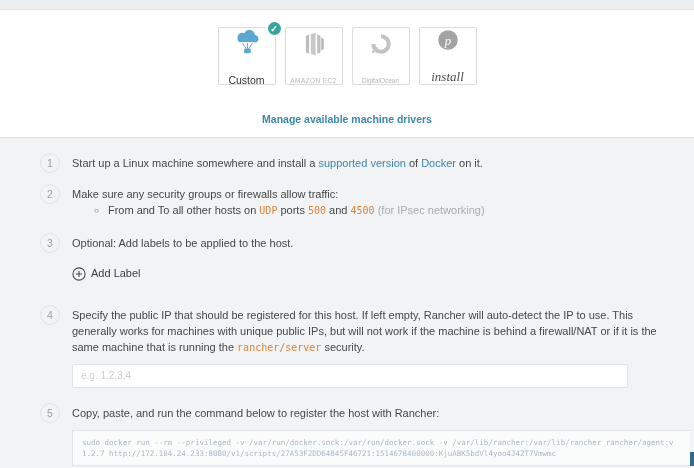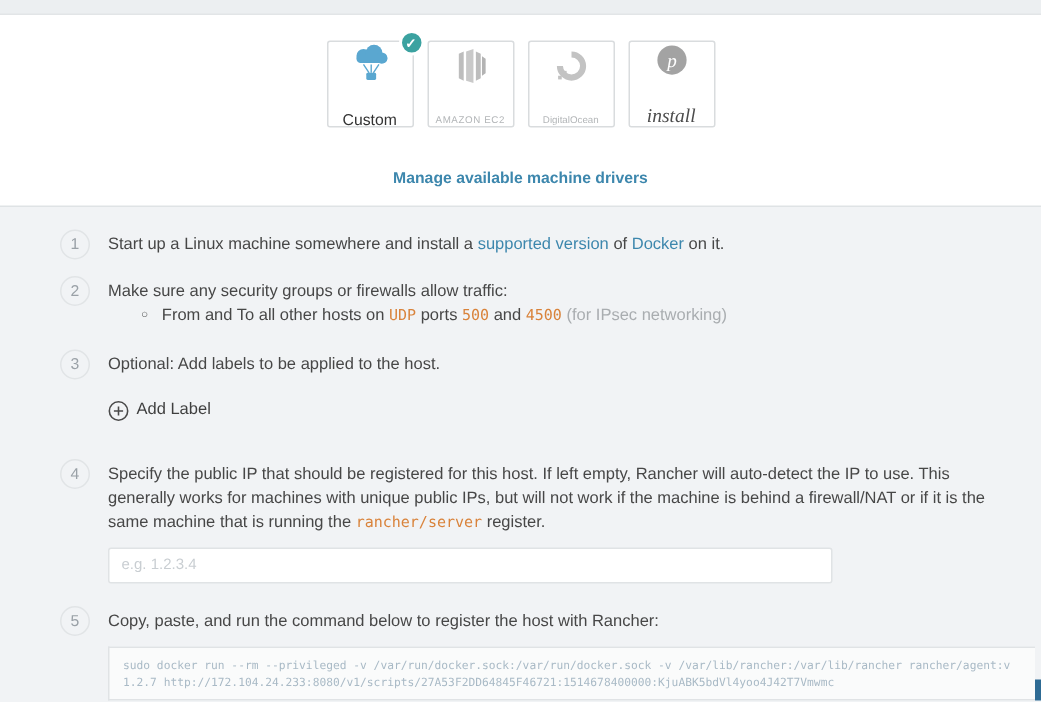--- a/index.html
+++ b/index.html
@@ -49,21 +49,21 @@
   .code { font-family:"DejaVu Sans Mono", monospace; color:#d9833b; font-size:10px; }
   .muted { color:#a9adb0; }
   .sub-bullet { margin-left:22px;text-align:right; }
   .sub-bullet::before { content:"○"; font-size:8px; margin-right:6px; color:#555; position:relative; top:-1px; }
 
   .gap-s { height:11px; } .gap-m { height:14px; } .gap-l { height:20px; }
 
   .add-label-btn { display:inline-flex; align-items:flex-start; gap:5px; margin-left:32px; cursor:pointer; font-size:11px; color:#3f3f3f; background:none; border:none; font-family:inherit; }
 
   .ip-input {
-    display:block; width:483px; height:24px; margin:8px 0 4px 0;
+    display:block; width:556px; height:24px; margin:8px 0 4px 0;
     border:1px solid #e0e3e5; border-radius:2px; background:#fff;
     padding:0 8px; font-size:10px; color:#555; font-family:inherit;
   }
   .ip-input::placeholder { color:#c9ced2; }
 
   .command-row { display:flex; width:648px; margin-top:8px;align-items:flex-end; }
   .command-box {
     flex:1; background:#fafbfb; border:1px solid #e0e3e5; border-right:none;
     padding:6px 9px; font-family:"DejaVu Sans Mono", monospace;
     font-size:7.5px; line-height:1.5; color:#a9bac6; word-break:break-all;
@@ -167,21 +167,21 @@
       <path d="M8 4.5 V11.5 M4.5 8 H11.5" stroke="#4a4a4a" stroke-width="1.2"></path>
     </svg>
     <span>Add Label</span>
   </button>
 
   <div class="gap-l"></div>
 
   <div class="step">
     <span class="step-num">4</span>
     <div class="step-body">
-      <span>Specify the public IP that should be registered for this host. If left empty, Rancher will auto-detect the IP to use. This generally works for machines with unique public IPs, but will not work if the machine is behind a firewall/NAT or if it is the same machine that is running the </span><span class="code">rancher/server</span><span> register.</span>
+      <span>Specify the public IP that should be registered for this host. If left empty, Rancher will auto-detect the IP to use. This generally works for machines with unique public IPs, but will not work if the machine is behind a firewall/NAT or if it is the same machine that is running the </span><span class="code">rancher/server</span><span> security.</span>
       <input class="ip-input" type="text" placeholder="e.g. 1.2.3.4" style="">
     </div>
   </div>
 
   <div class="gap-s"></div>
 
   <div class="step">
     <span class="step-num">5</span>
     <div class="step-body">
       <div>Copy, paste, and run the command below to register the host with Rancher:</div>

